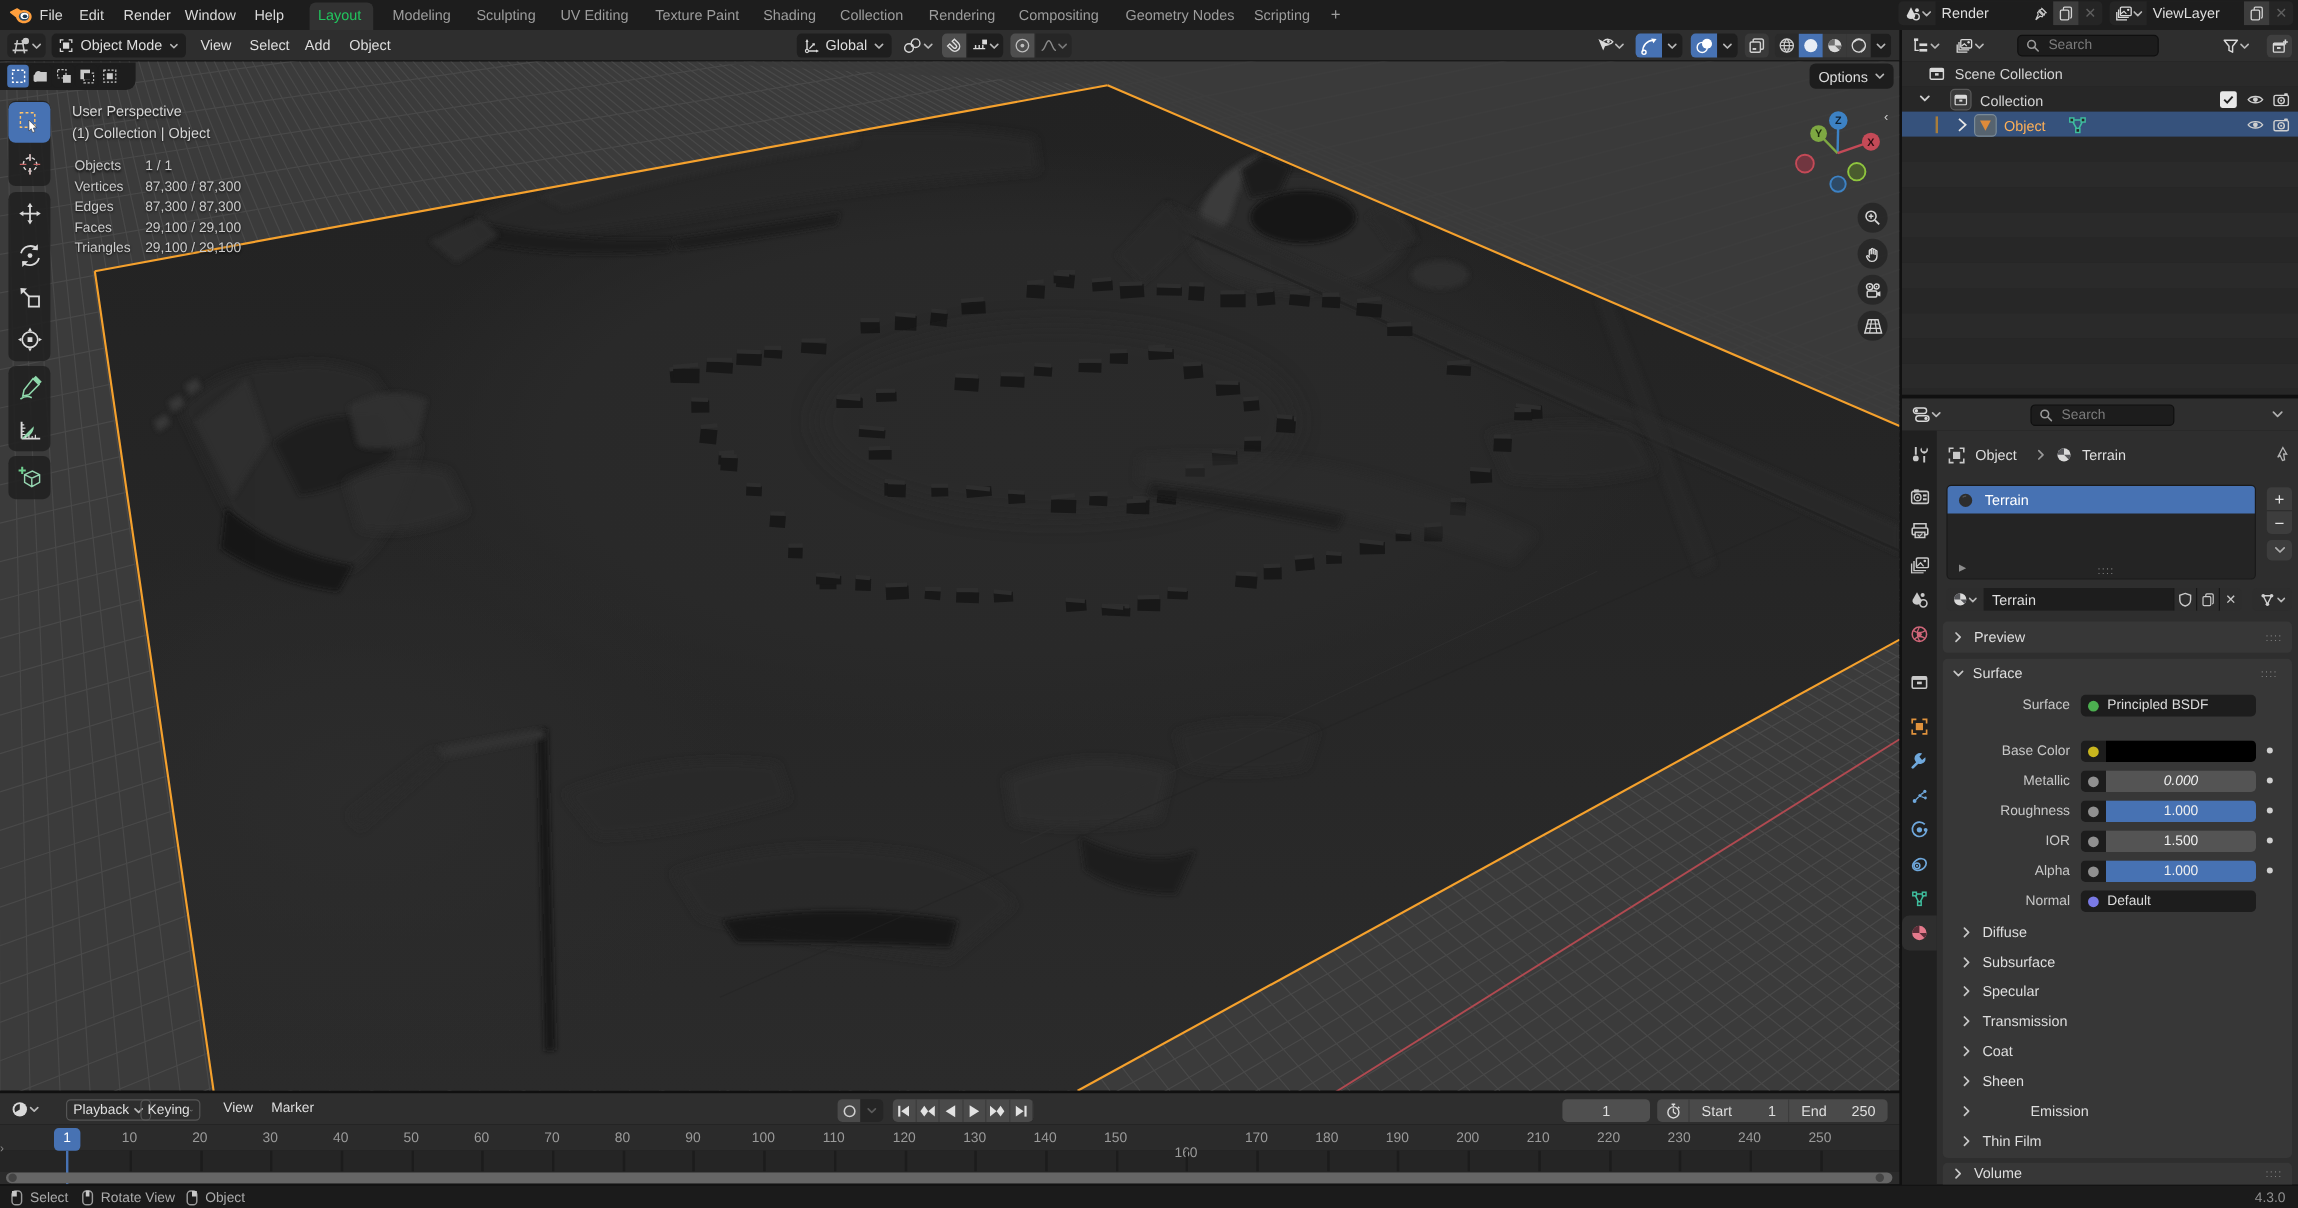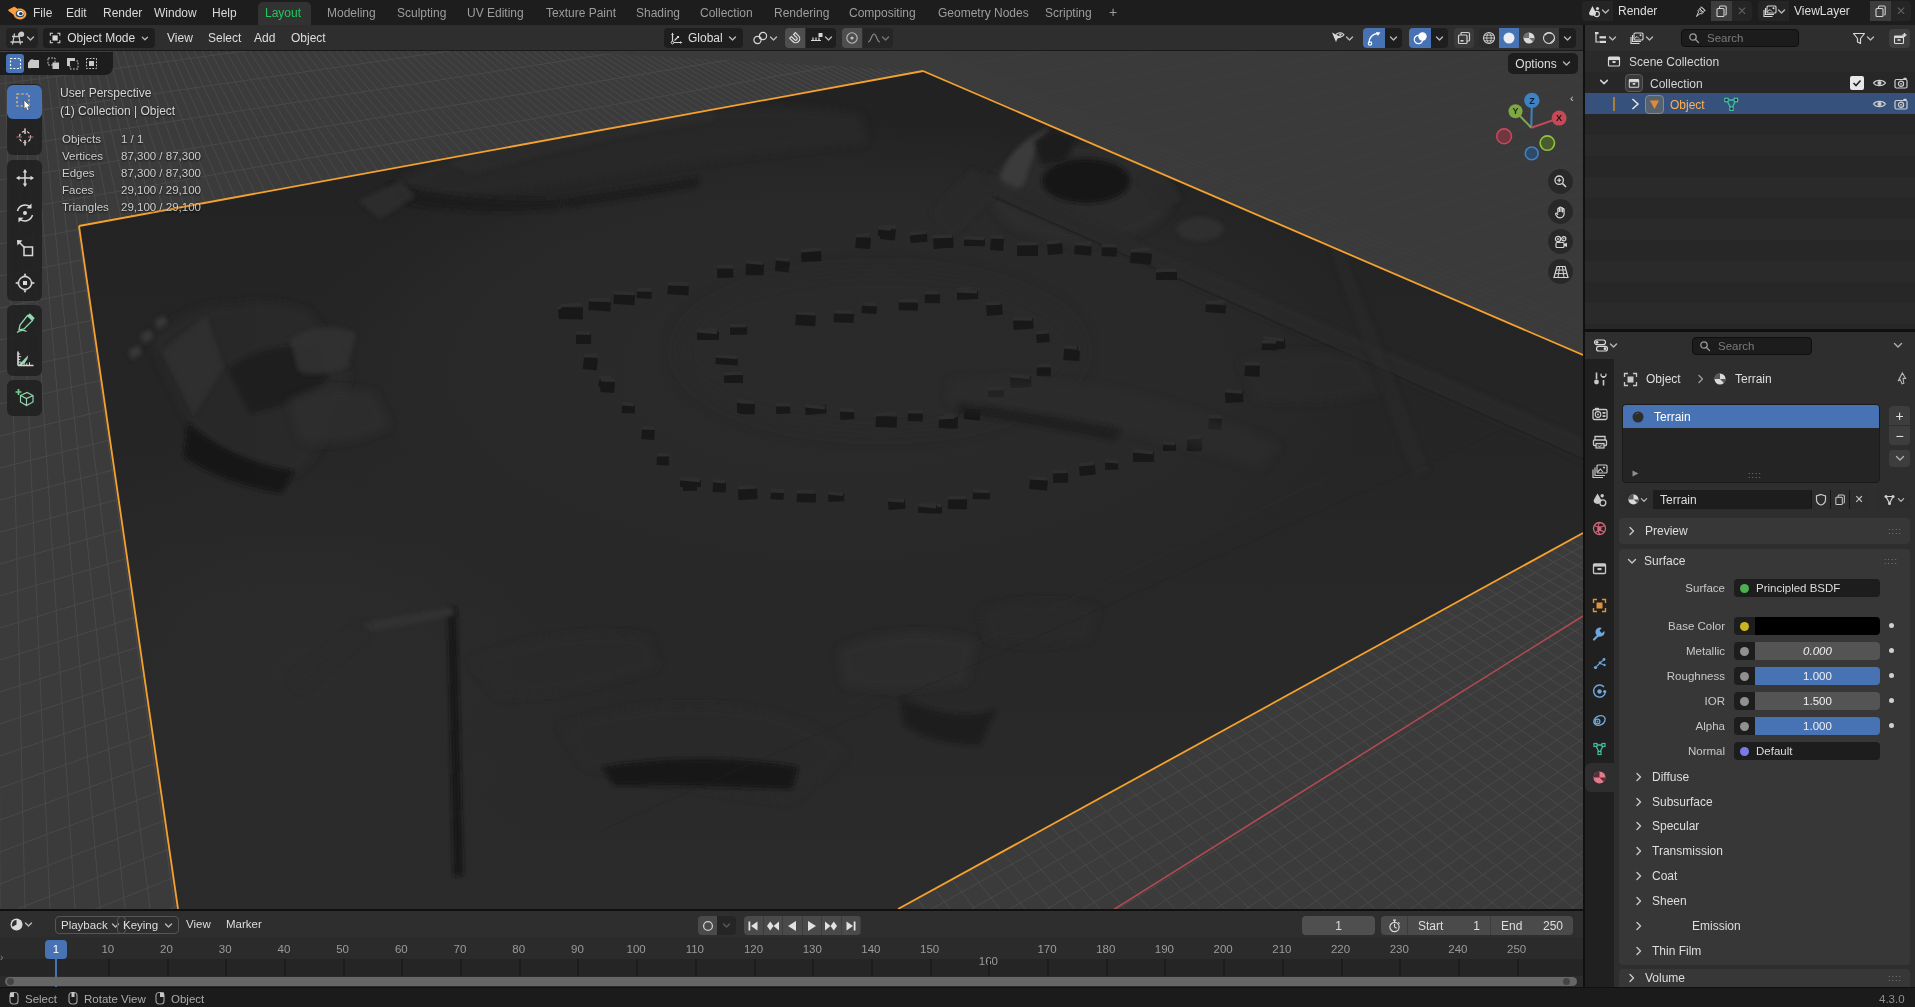--- a/index.html
+++ b/index.html
@@ -886,21 +886,21 @@
       <svg width="9" height="9" viewBox="0 0 9 9">
         <path d="M1.5 3 L4.5 6 L7.5 3" fill="none" stroke="#b8b8b8" stroke-width="1.4" stroke-linecap="round" stroke-linejoin="round"></path>
       </svg>
     </div>
 <div class="abs row" style="left:55px;top:916px;width:71px;height:18px;border:1px solid #555;border-radius:4px;padding:0 5px;justify-content:space-between;">
       <span class="txt" style="font-size:11.5px;">Playback</span>
       <svg width="9" height="9" viewBox="0 0 9 9">
         <path d="M1.5 3 L4.5 6 L7.5 3" fill="none" stroke="#b8b8b8" stroke-width="1.4" stroke-linecap="round" stroke-linejoin="round"></path>
       </svg>
     </div>
-<div class="abs row" style="left:117px;top:916px;width:62px;height:18px;border:1px solid #555;border-radius:4px;padding:0 5px;justify-content:space-between;">
+<div class="abs row" style="left:117px;top:916px;width:50px;height:18px;border:1px solid #555;border-radius:4px;padding:0 5px;justify-content:space-between;">
       <span class="txt" style="font-size:11.5px;">Keying</span>
       <svg width="9" height="9" viewBox="0 0 9 9">
         <path d="M1.5 3 L4.5 6 L7.5 3" fill="none" stroke="#b8b8b8" stroke-width="1.4" stroke-linecap="round" stroke-linejoin="round"></path>
       </svg>
     </div>
 <div class="abs txt" style="left:186px;top:918px;font-size:11.5px;">View</div>
 <div class="abs txt" style="left:226px;top:918px;font-size:11.5px;">Marker</div>
 <div class="abs row" style="left:698px;top:916px;width:19px;height:19px;background:#4a4a4a;border-radius:4px 0 0 4px;justify-content:center;">
       <svg width="12" height="12" viewBox="0 0 12 12">
         <circle cx="6" cy="6" r="4.4" fill="none" stroke="#cfcfcf" stroke-width="1.3"></circle>

